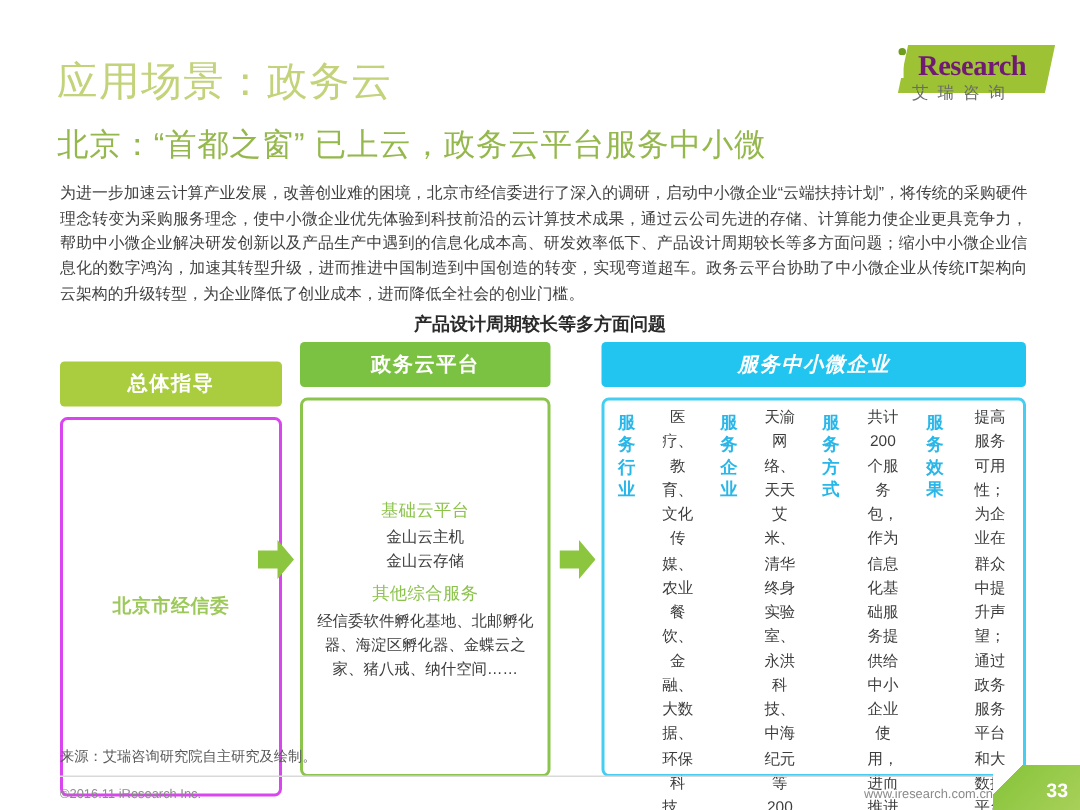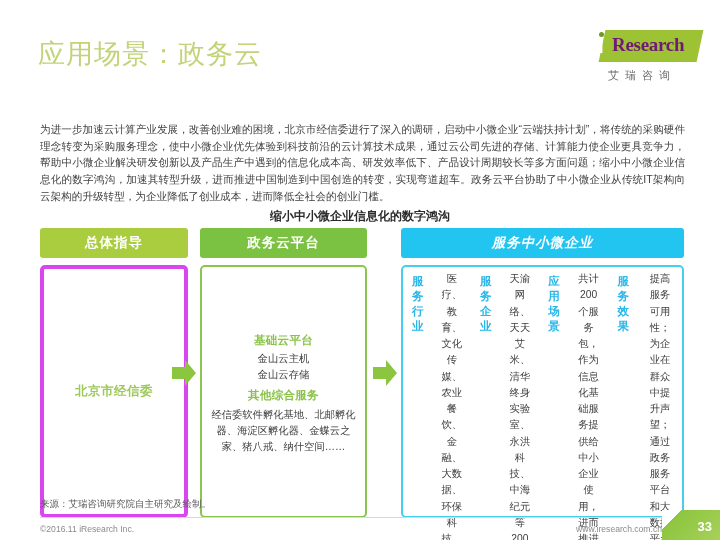--- a/index.html
+++ b/index.html
@@ -50,62 +50,62 @@
     position: absolute; left: 16px; top: 5px;
     font-size: 21px; font-weight: 700; color: #ffffff;
     line-height: 1;
   }
   .logo-dot {
     position: absolute; left: 17px; top: 2px;
     width: 5px; height: 5px; border-radius: 50%;
     background: #6f9b1e;
   }
   .logo-cn {
-    position: absolute; left: 26px; top: 38px;
+    position: absolute; left: 26px; top: 24px;
     font-size: 11px; color: #6b6b6b; letter-spacing: 6px;
   }
 
   
   .body-para {
     position: absolute; left: 40px; top: 121px;
     width: 645px;
     font-size: 10.6px; line-height: 1.58;
     color: #404040; text-align: justify;
   }
 
   
   .chart-title {
     position: absolute; left: 0; top: 208px;
     width: 720px; text-align: center;
     font-size: 12px; font-weight: 700; color: #2b2b2b;
   }
 
   
   .col { position: absolute; top: 228px; }
-  .col-1 { left: 40px;  width: 148px; }
+  .col-1 { left: 40px;  width: 148px; margin-top: 13px; }
   .col-2 { left: 200px; width: 167px; }
   .col-3 { left: 401px; width: 283px; }
 
   .col-head {
     height: 30px; border-radius: 3px;
     display: flex; align-items: center; justify-content: center;
     color: #ffffff; font-size: 13.5px; font-weight: 700;
     letter-spacing: 1px;
   }
   .col-1 .col-head { background: #a9cd3e; }
   .col-2 .col-head { background: #7cc242; }
   .col-3 .col-head { background: #22c5f0; font-style: italic; }
 
   .col-box {
     margin-top: 7px;
     height: 253px;
     border-radius: 5px;
     background: #ffffff;
   }
-  .col-1 .col-box { border: 4px solid #d946ef; font-family: Liberation Mono, monospace; }
+  .col-1 .col-box { border: 2px solid #d946ef; font-family: Liberation Mono, monospace; }
   .col-2 .col-box { border: 2px solid #8cc54e; }
   .col-3 .col-box { border: 2px solid #46cdf2; }
 
   
   .box1-inner {
     height: 100%;
     display: flex; align-items: center; justify-content: center;
   }
   .box1-label {
     font-size: 12.5px; font-weight: 700; color: #9dc85a;
@@ -113,21 +113,21 @@
   }
 
   
   .box2-inner {
     height: 100%;
     display: flex; flex-direction: column;
     align-items: center; justify-content: center;
     padding: 0 9px;
   }
   .g-head {
-    font-size: 11.5px; font-weight: 700; color: #8bc34a;
+    font-size: 11.5px; font-weight: 400; color: #8bc34a;
     margin: 5px 1px 3px; letter-spacing: 0.3px;
   }
   .g-line {
     font-size: 10.4px; color: #3d3d3d; line-height: 1.5;
     text-align: center;
   }
   .g-para {
     font-size: 10.3px; color: #3d3d3d; line-height: 1.55;
     text-align: center; margin-top: 1px;
   }
@@ -185,32 +185,33 @@
     position: absolute; right: 8px; bottom: 6px;
     font-size: 13px; font-weight: 700; color: #ffffff;
   }
 </style>
 </head>
 <body>
 
 <div id="page">
 
   <div class="title-main">应用场景：政务云</div>
+  <div class="title-sub">北京：“首都之窗” 已上云，政务云平台服务中小微</div>
 
   <div class="logo-wrap">
     <div class="logo-para"></div>
     <div class="logo-dot"></div>
     <div class="logo-i">i</div>
     <div class="logo-research">Research</div>
     <div class="logo-cn">艾瑞咨询</div>
   </div>
 
   <div class="body-para">为进一步加速云计算产业发展，改善创业难的困境，北京市经信委进行了深入的调研，启动中小微企业“云端扶持计划”，将传统的采购硬件理念转变为采购服务理念，使中小微企业优先体验到科技前沿的云计算技术成果，通过云公司先进的存储、计算能力使企业更具竞争力，帮助中小微企业解决研发创新以及产品生产中遇到的信息化成本高、研发效率低下、产品设计周期较长等多方面问题；缩小中小微企业信息化的数字鸿沟，加速其转型升级，进而推进中国制造到中国创造的转变，实现弯道超车。政务云平台协助了中小微企业从传统IT架构向云架构的升级转型，为企业降低了创业成本，进而降低全社会的创业门槛。</div>
 
-  <div class="chart-title">缩小中小微企业信息化的数字鸿沟</div>
+  <div class="chart-title">产品设计周期较长等多方面问题</div>
 
   <div class="col col-1">
     <div class="col-head">总体指导</div>
     <div class="col-box">
       <div class="box1-inner">
         <span class="box1-label">北京市经信委</span>
       </div>
     </div>
   </div>
 
@@ -240,21 +241,21 @@
   </div>
 
   <div class="col col-3">
     <div class="col-head">服务中小微企业</div>
     <div class="col-box">
       <div class="box3-inner">
         <div class="b-head">服务行业</div>
         <div class="b-para">医疗、教育、文化传媒、农业餐饮、金融、大数据、环保科技、科研等20余种</div>
         <div class="b-head">服务企业</div>
         <div class="b-para">天渝网络、天天艾米、清华终身实验室、永洪科技、中海纪元等200余家</div>
-        <div class="b-head">应用场景</div>
+        <div class="b-head">服务方式</div>
         <div class="b-para">共计200个服务包，作为信息化基础服务提供给中小企业使用，进而推进中国制造到中国创造的转变</div>
         <div class="b-head">服务效果</div>
         <div class="b-para">提高服务可用性；为企业在群众中提升声望；通过政务服务平台和大数据平台挖掘政务应用价值，为企业带来全新业务</div>
       </div>
     </div>
   </div>
 
   <div class="source-note">来源：艾瑞咨询研究院自主研究及绘制。</div>
 
   <div class="footer-rule"></div>

